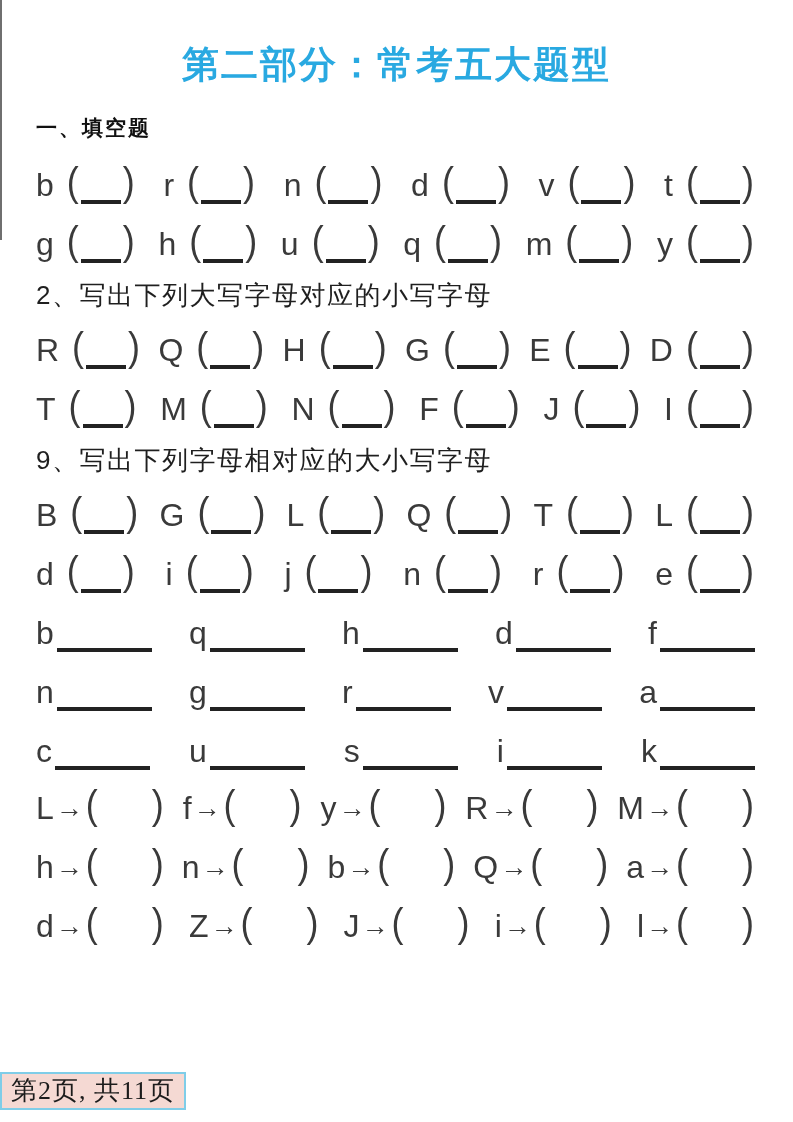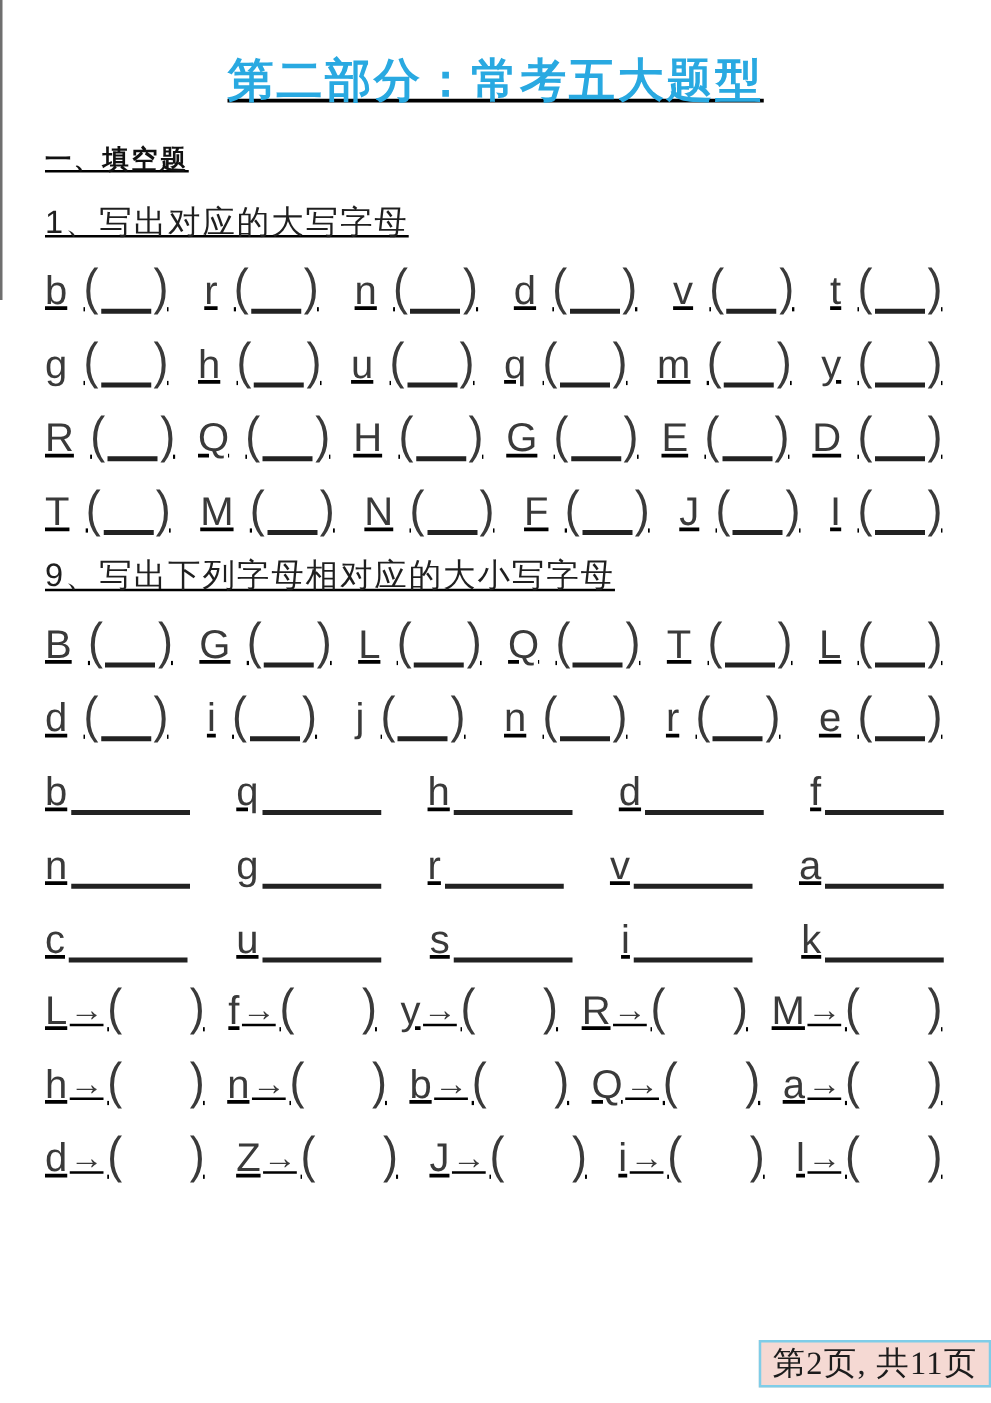--- a/index.html
+++ b/index.html
@@ -10,21 +10,21 @@
     --footer-border:#7FCDE8;
     --line-color:#222222;
   }
   *{box-sizing:border-box;}
   html,body{margin:0;padding:0;}
   body{
     width:793px;height:1122px;background:#ffffff;
     font-family:"Liberation Sans","DejaVu Sans",sans-serif;
     position:relative;overflow:hidden;
   }
-  .page{position:relative;width:793px;height:1122px;text-decoration:underline;}
+  .page{position:relative;width:793px;height:1122px;}
   .edge-line{position:absolute;left:0;top:0;width:2px;height:240px;background:#6f6f6f;}
   .title{
     margin:0;padding-top:44px;text-align:center;
     font-size:37px;font-weight:bold;line-height:42px;
     color:var(--title-blue);letter-spacing:2px;
   }
   .heading{
     margin:24px 0 0 36px;font-size:21px;font-weight:bold;
     line-height:36px;color:#111;letter-spacing:2px;
   }
@@ -49,39 +49,38 @@
     border-bottom:4px solid var(--line-color);
     position:relative;top:8px;margin:0 1px;
   }
   .uline{
     display:inline-block;width:95px;height:30px;
     border-bottom:4px solid var(--line-color);
     position:relative;top:8px;margin-left:3px;
   }
   .arrow{font-size:27px;color:var(--letter-gray);margin:0 2px;position:relative;top:-2px;}
   .gap{display:inline-block;width:52px;height:1px;}
-  .footer-wrap{position:absolute;left:0;right:0;bottom:12px;text-align:right;}
+  .footer-wrap{position:absolute;left:0;right:0;bottom:12px;text-align:left;}
   .footer{
     display:inline-block;
     font-family:"Liberation Serif","DejaVu Serif",serif;
     font-size:26px;line-height:32px;color:#1c1c1c;
     background:var(--footer-bg);
     border:2px solid var(--footer-border);
     padding:1px 9px;letter-spacing:1px;
   }
 </style>
 </head>
 <body>
 
 <div class="page">
   <div class="edge-line"></div>
   <h1 class="title">第二部分：常考五大题型</h1>
   <h2 class="heading">一、填空题</h2>
   <div id="questions">
-      <div class="q-label">1、写出对应的大写字母</div>
       <div class="letter-row paren-blank">
         <span class="item paren-blank">
           <span class="ltr">b</span>
           <span class="paren">(</span>
           <span class="blank"></span>
           <span class="paren">)</span>
         </span>
         <span class="item paren-blank">
           <span class="ltr">r</span>
           <span class="paren">(</span>
@@ -144,20 +143,21 @@
           <span class="blank"></span>
           <span class="paren">)</span>
         </span>
         <span class="item paren-blank">
           <span class="ltr">y</span>
           <span class="paren">(</span>
           <span class="blank"></span>
           <span class="paren">)</span>
         </span>
       </div>
+      <div class="q-label">2、写出下列大写字母对应的小写字母</div>
       <div class="letter-row paren-blank">
         <span class="item paren-blank">
           <span class="ltr">R</span>
           <span class="paren">(</span>
           <span class="blank"></span>
           <span class="paren">)</span>
         </span>
         <span class="item paren-blank">
           <span class="ltr">Q</span>
           <span class="paren">(</span>

